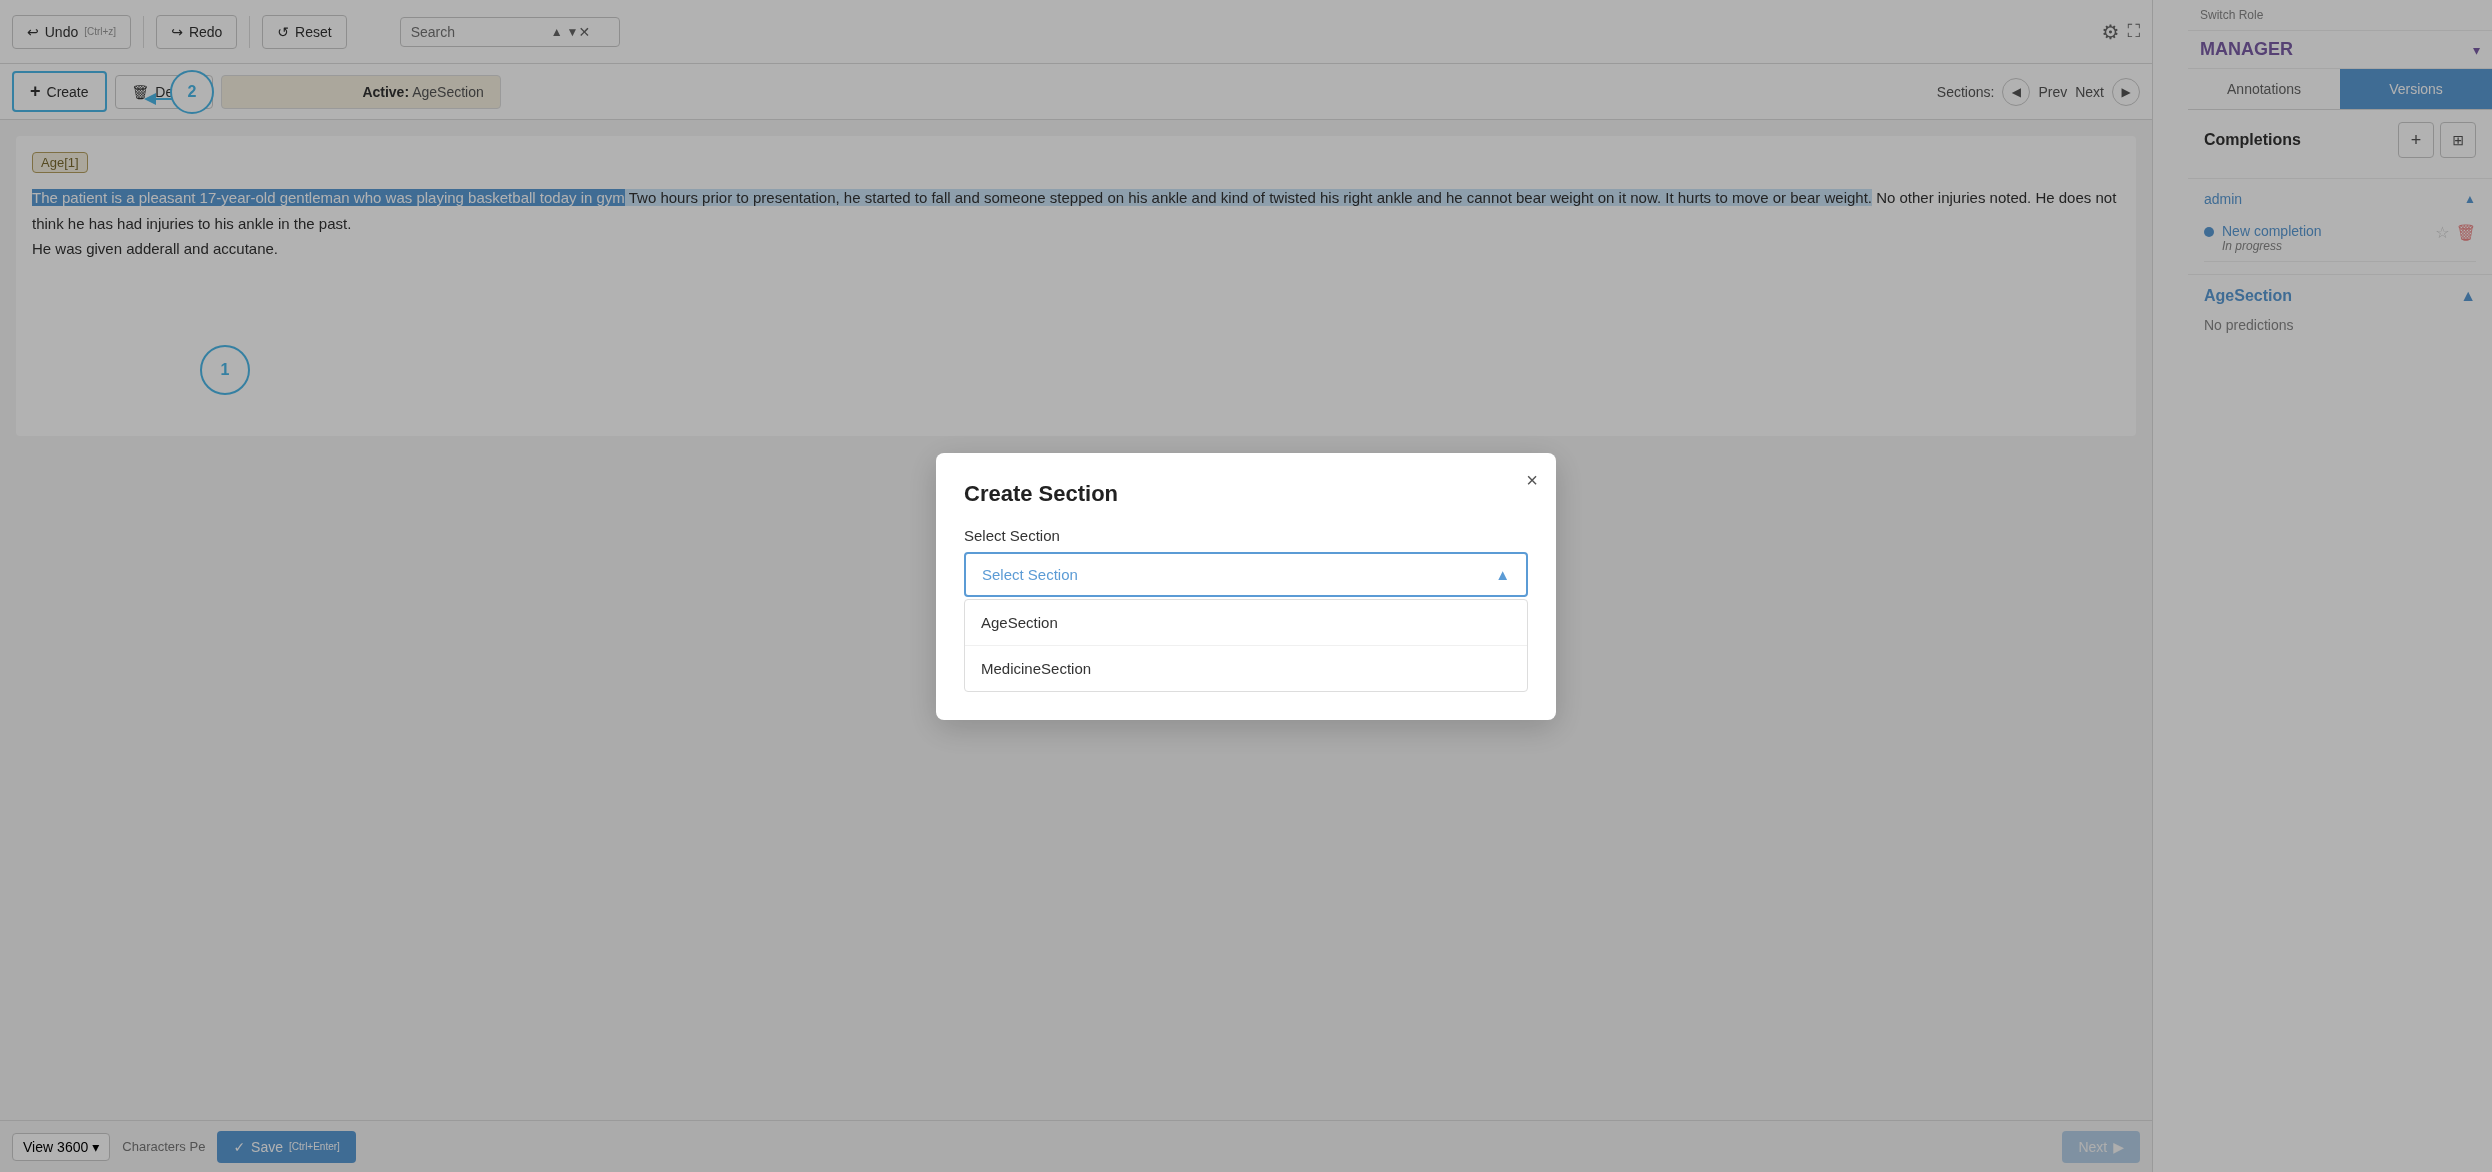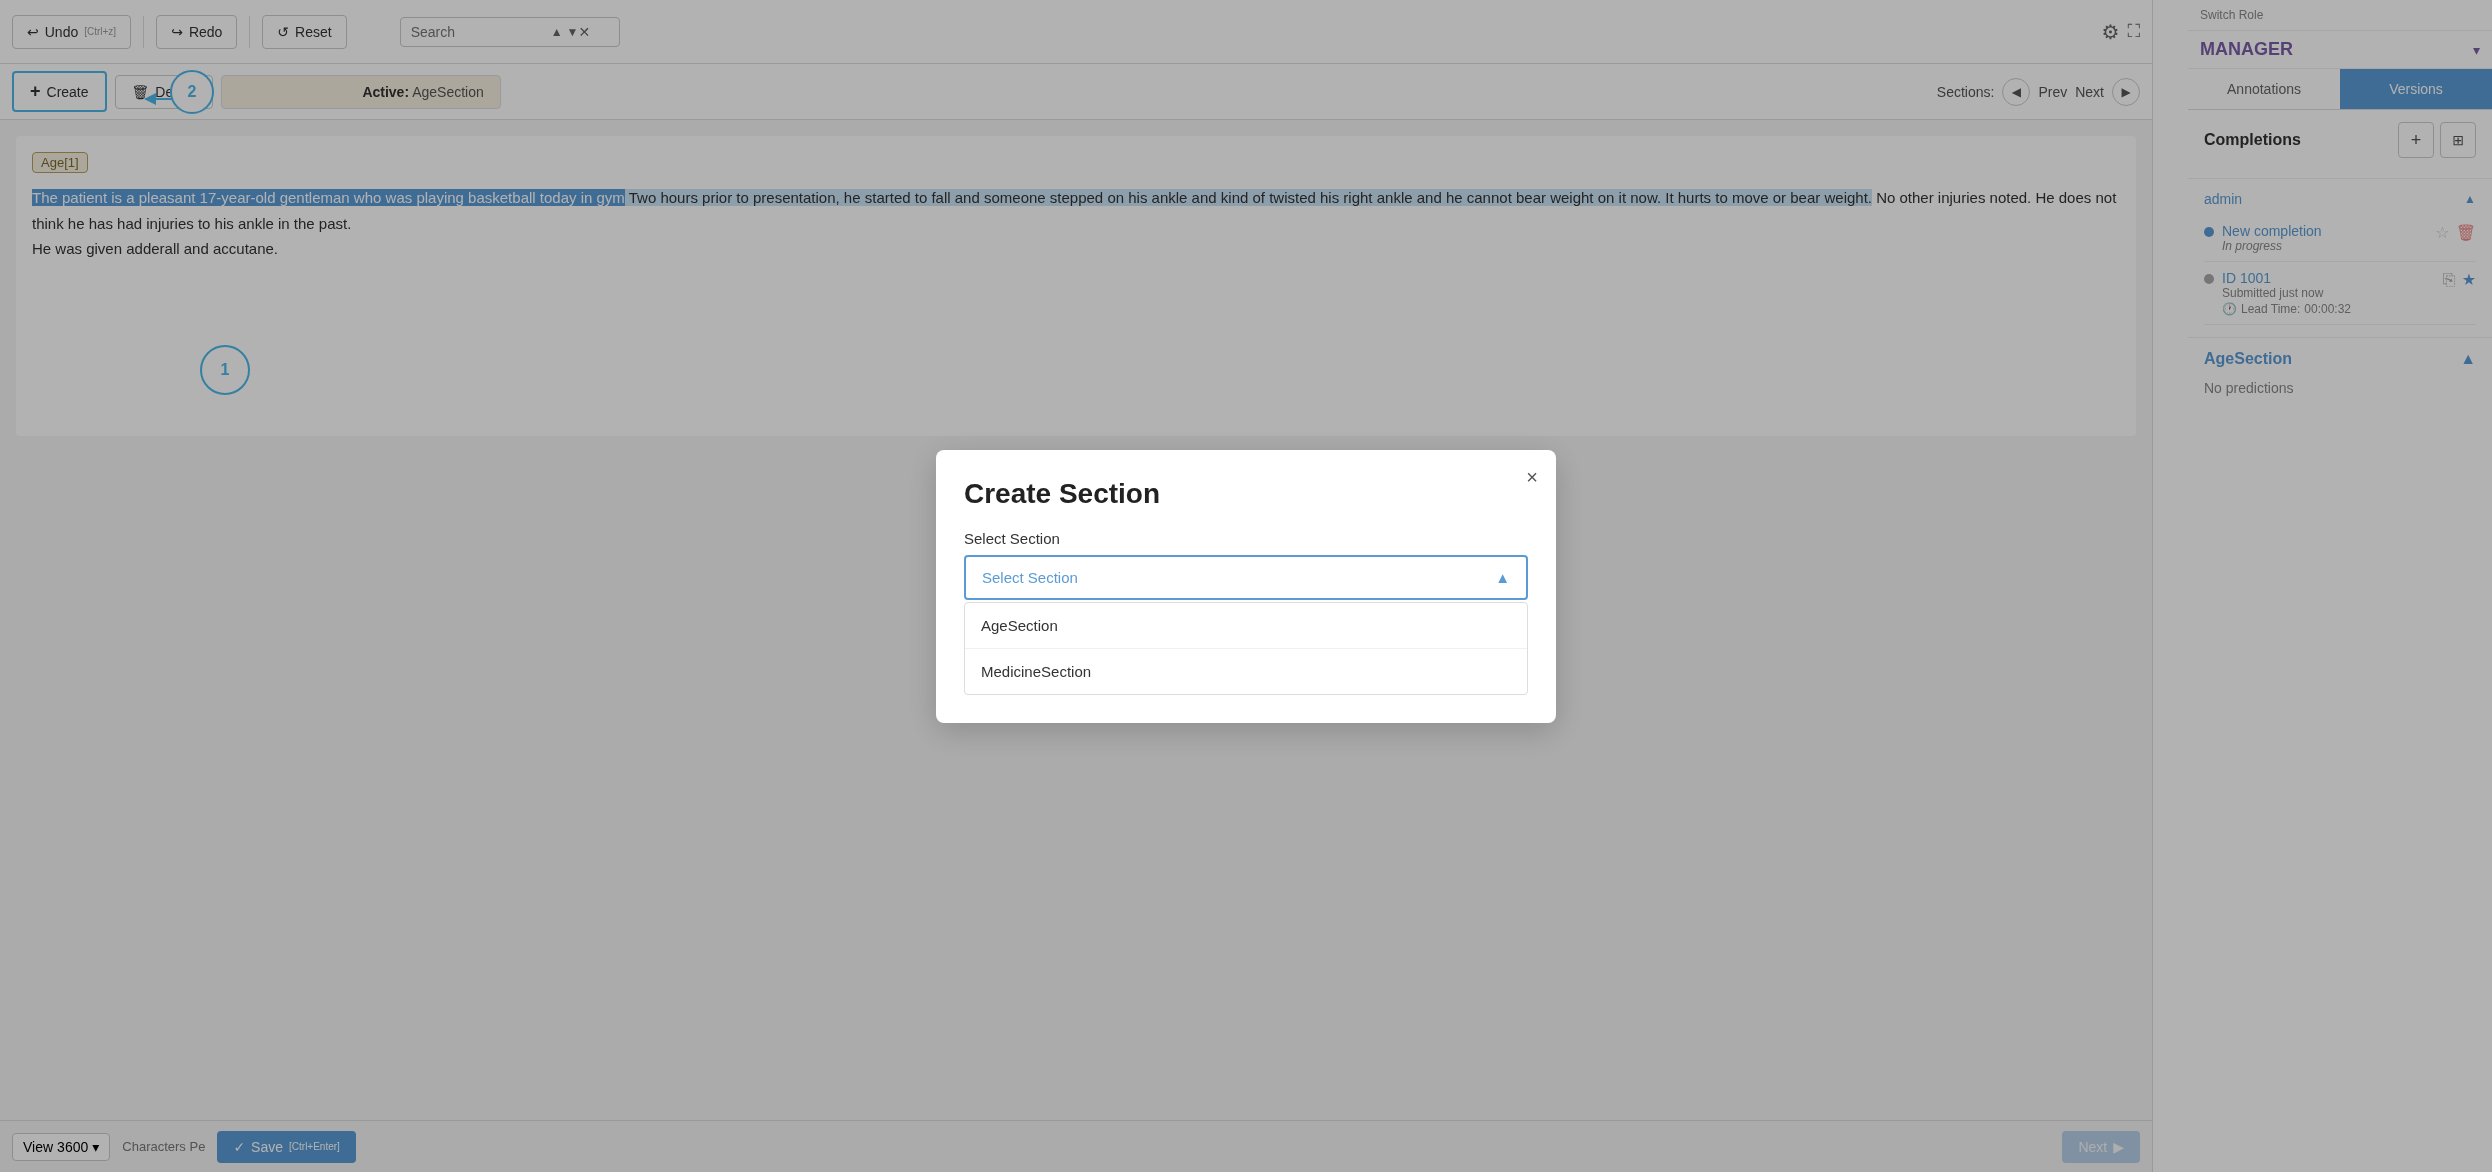--- a/index.html
+++ b/index.html
@@ -77,21 +77,21 @@
     .action-delete { background: none; border: none; cursor: pointer; font-size: 16px; color: #e88; }
     .action-copy { background: none; border: none; cursor: pointer; font-size: 16px; color: #aaa; }
     .lead-time { display: flex; align-items: center; gap: 4px; font-size: 12px; color: #888; margin-top: 2px; }
     .predictions-section { padding: 12px 16px; }
     .predictions-title { display: flex; align-items: center; justify-content: space-between; font-size: 16px; font-weight: 600; color: #5b9bd5; margin-bottom: 8px; }
     .no-predictions { font-size: 14px; color: #888; padding: 4px 0; }
 
     
     .modal-overlay { position: fixed; inset: 0; background: rgba(0,0,0,0.3); display: flex; align-items: center; justify-content: center; z-index: 1000; }
     .modal { background: #fff; border-radius: 8px; width: 620px; padding: 28px; box-shadow: 0 8px 32px rgba(0,0,0,0.18); position: relative; }
-    .modal-title { font-size: 28px; font-weight: 700; color: #222; margin-bottom: 20px; }
+    .modal-title { font-size: 22px; font-weight: 700; color: #222; margin-bottom: 20px; }
     .modal-close { position: absolute; top: 16px; right: 18px; background: none; border: none; font-size: 20px; cursor: pointer; color: #555; }
     .modal-label { font-size: 15px; color: #333; margin-bottom: 8px; font-weight: 500; }
     .select-box { display: flex; align-items: center; justify-content: space-between; border: 2px solid #5b9bd5; border-radius: 4px; padding: 12px 16px; cursor: pointer; background: #fff; font-size: 15px; color: #5b9bd5; }
     .dropdown-list { border: 1px solid #ddd; border-radius: 4px; margin-top: 2px; overflow: hidden; }
     .dropdown-item { padding: 14px 16px; font-size: 15px; color: #333; cursor: pointer; border-bottom: 1px solid #f0f0f0; }
     .dropdown-item.highlighted { background: #e8f2fc; }
     .dropdown-item:last-child { border-bottom: none; }
 
     
     .arrow-svg { position: absolute; pointer-events: none; overflow: visible; }
@@ -241,38 +241,20 @@
         <div>
           <div class="completion-title">New completion</div>
           <div class="completion-status">In progress</div>
         </div>
       </div>
       <div class="completion-actions">
         <button class="action-star">☆</button>
         <button class="action-delete">🗑</button>
       </div>
     </div>
-    <div class="completion-item">
-      <div class="completion-info">
-        <div class="dot-id"></div>
-        <div>
-          <div class="completion-id">ID 1001</div>
-          <div class="completion-time">Submitted just now</div>
-          <div class="lead-time">
-            <span>🕐</span>
-            <span>Lead Time:</span>
-            <span>00:00:32</span>
-          </div>
-        </div>
-      </div>
-      <div class="completion-actions">
-        <button class="action-copy">⎘</button>
-        <button class="action-star filled">★</button>
-      </div>
-    </div>
   </div>
   <div class="predictions-section">
     <div class="predictions-title">
       <span>AgeSection</span>
       <span>▲</span>
     </div>
     <div class="no-predictions">No predictions</div>
   </div>
 </div>
 

